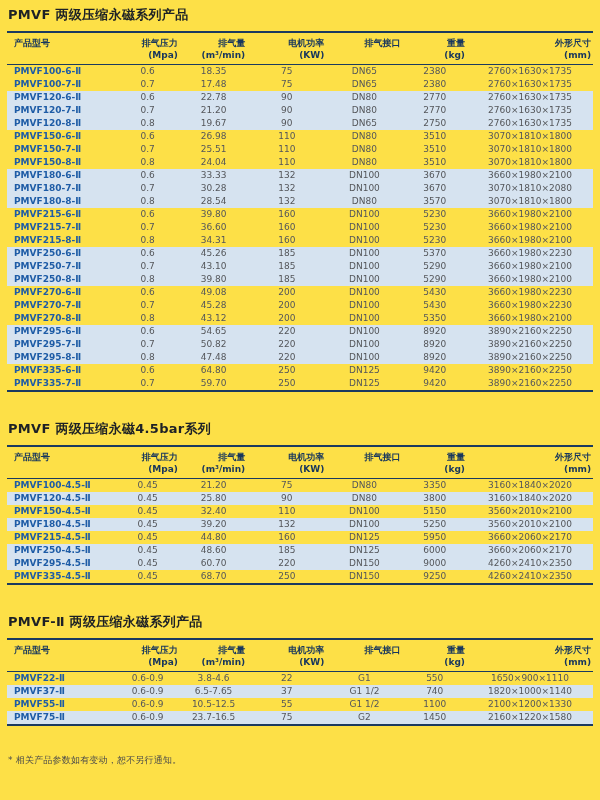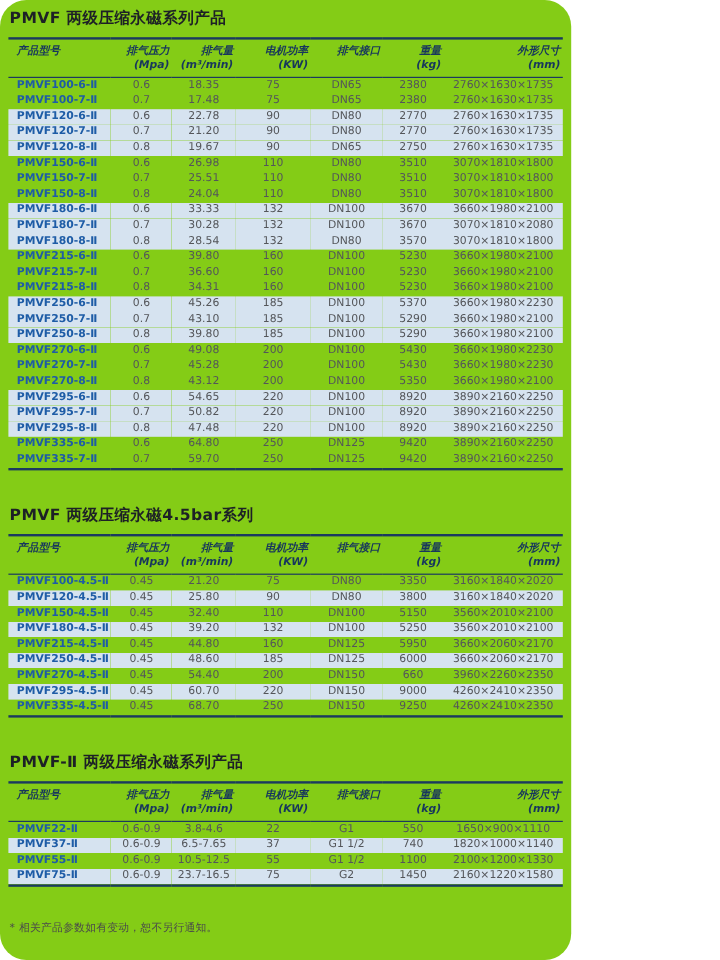--- a/index.html
+++ b/index.html
@@ -2,44 +2,43 @@
 <html><head>
 <meta charset="utf-8">
 <style>
   html, body {
     margin: 0;
     padding: 0;
     background: #ffffff;
     font-family: "DejaVu Sans", "Liberation Sans", sans-serif;
   }
   .page {
-    width: 476px;
+    width: 600px;
     height: 800px;
     box-sizing: border-box;
     padding: 6px 7px 0 7px;
-    background: #84cc16;
+    background: #fde047;
     overflow: hidden;
-    border-radius: 22px;
   }
   .product-section { margin-bottom: 28px; }
   .section-title {
     font-size: 13px;
     font-weight: bold;
     color: #1d2126;
     margin: 0 0 7px 1px;
     letter-spacing: 0.3px;
   }
   table.spec-table {
     width: 100%;
     border-collapse: collapse;
     table-layout: fixed;
     border-top: 2px solid #1b3a5f;
     border-bottom: 2px solid #1b3a5f;
   }
-  table.spec-table thead tr { border-bottom: 1.5px solid #1b3a5f; font-style: italic; }
+  table.spec-table thead tr { border-bottom: 1.5px solid #1b3a5f; }
   table.spec-table th {
     font-size: 9px;
     font-weight: bold;
     color: #17365d;
     text-align: right;
     vertical-align: top;
     padding: 4px 2px 3px 2px;
     line-height: 12px;
     white-space: nowrap;
   }
@@ -439,29 +438,20 @@
             </tr>
             <tr class="shaded">
               <td class="model">PMVF250-4.5-Ⅱ</td>
               <td class="">0.45</td>
               <td class="">48.60</td>
               <td class="">185</td>
               <td class="">DN125</td>
               <td class="">6000</td>
               <td class="">3660×2060×2170</td>
             </tr>
-            <tr>
-              <td class="model">PMVF270-4.5-Ⅱ</td>
-              <td class="">0.45</td>
-              <td class="">54.40</td>
-              <td class="">200</td>
-              <td class="">DN150</td>
-              <td class="">660</td>
-              <td class="">3960×2260×2350</td>
-            </tr>
             <tr class="shaded">
               <td class="model">PMVF295-4.5-Ⅱ</td>
               <td class="">0.45</td>
               <td class="">60.70</td>
               <td class="">220</td>
               <td class="">DN150</td>
               <td class="">9000</td>
               <td class="">4260×2410×2350</td>
             </tr>
             <tr>

